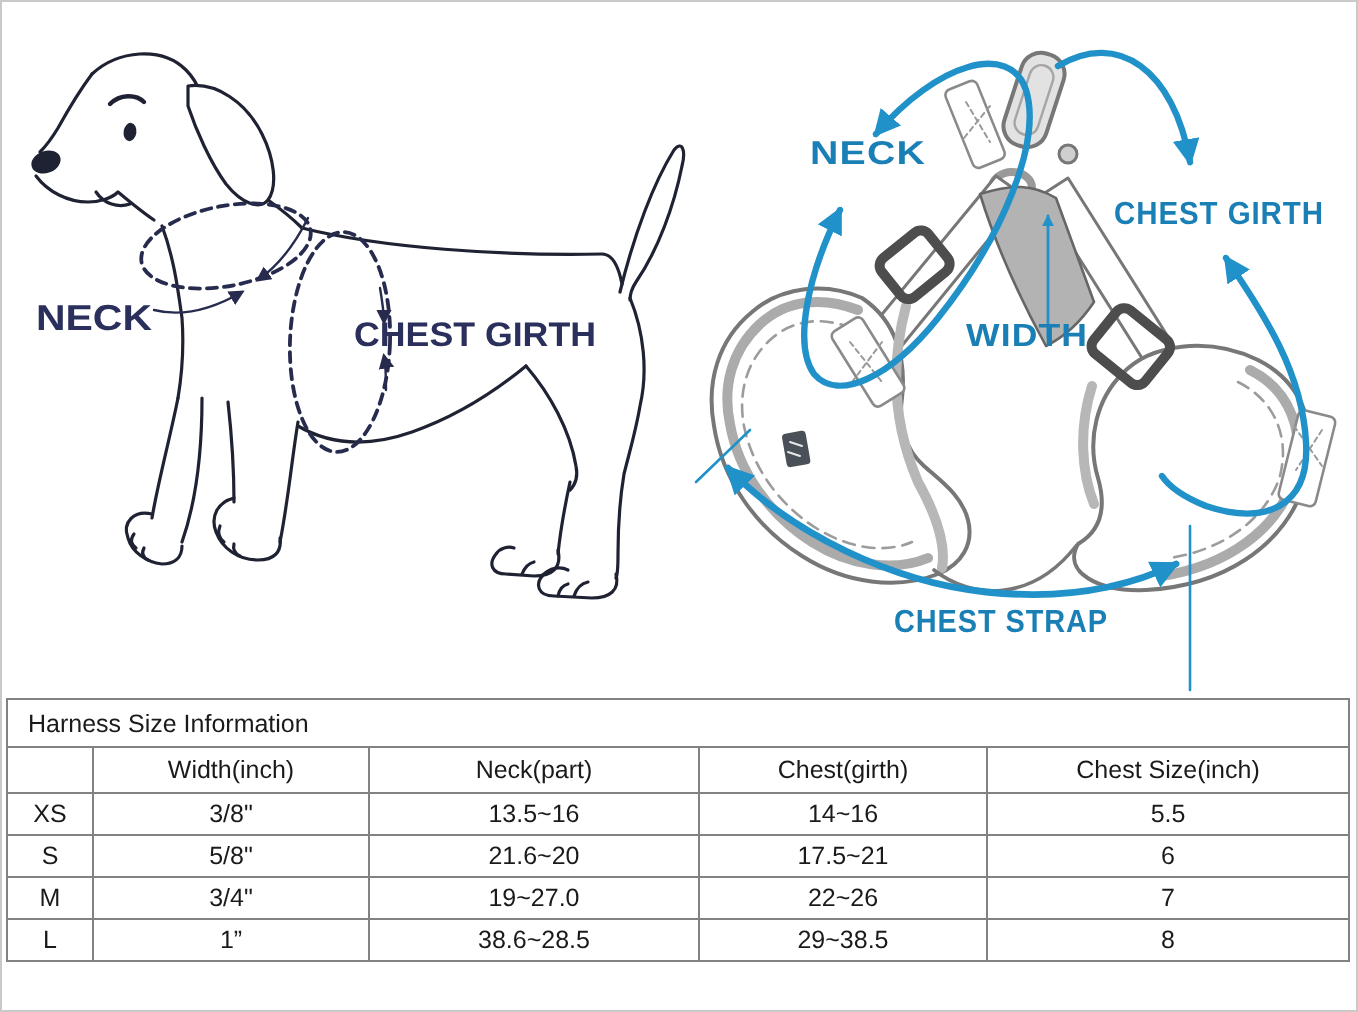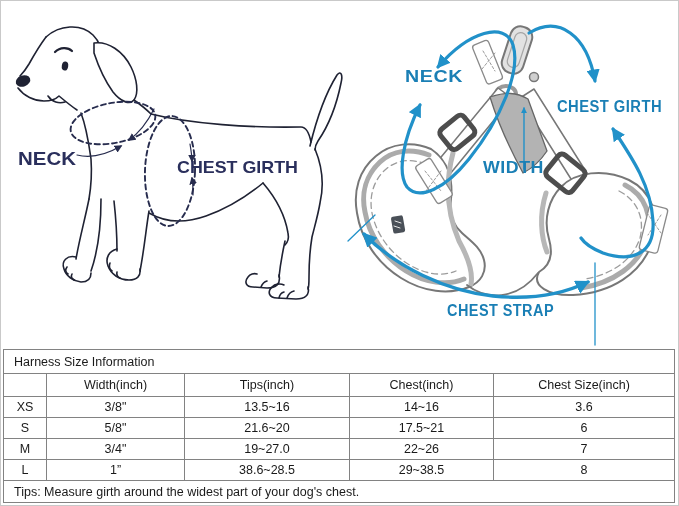--- a/index.html
+++ b/index.html
@@ -151,30 +151,30 @@
       <col style="width:144px">
         <col style="width:181px">
     </colgroup>
     <tbody>
         <tr class="title-row">
       <td colspan="5">Harness Size Information</td>
     </tr>
     <tr class="header-row">
       <td></td>
       <td>Width(inch)</td>
-      <td>Tips(inch)</td>
-      <td>Chest(inch)</td>
+      <td>Neck(part)</td>
+      <td>Chest(girth)</td>
       <td>Chest Size(inch)</td>
     </tr>
     <tr>
       <td>XS</td>
       <td>3/8"</td>
       <td>13.5~16</td>
       <td>14~16</td>
-      <td>3.6</td>
+      <td>5.5</td>
     </tr>
     <tr>
       <td>S</td>
       <td>5/8"</td>
       <td>21.6~20</td>
       <td>17.5~21</td>
       <td>6</td>
     </tr>
     <tr>
       <td>M</td>
@@ -183,19 +183,16 @@
       <td>22~26</td>
       <td>7</td>
     </tr>
     <tr>
       <td>L</td>
       <td>1”</td>
       <td>38.6~28.5</td>
       <td>29~38.5</td>
       <td>8</td>
     </tr>
-    <tr class="tips-row">
-      <td colspan="5">Tips: Measure girth around the widest part of your dog's chest.</td>
-    </tr>
   </tbody>
     </table>
 
 </div>
 
 </body></html>

